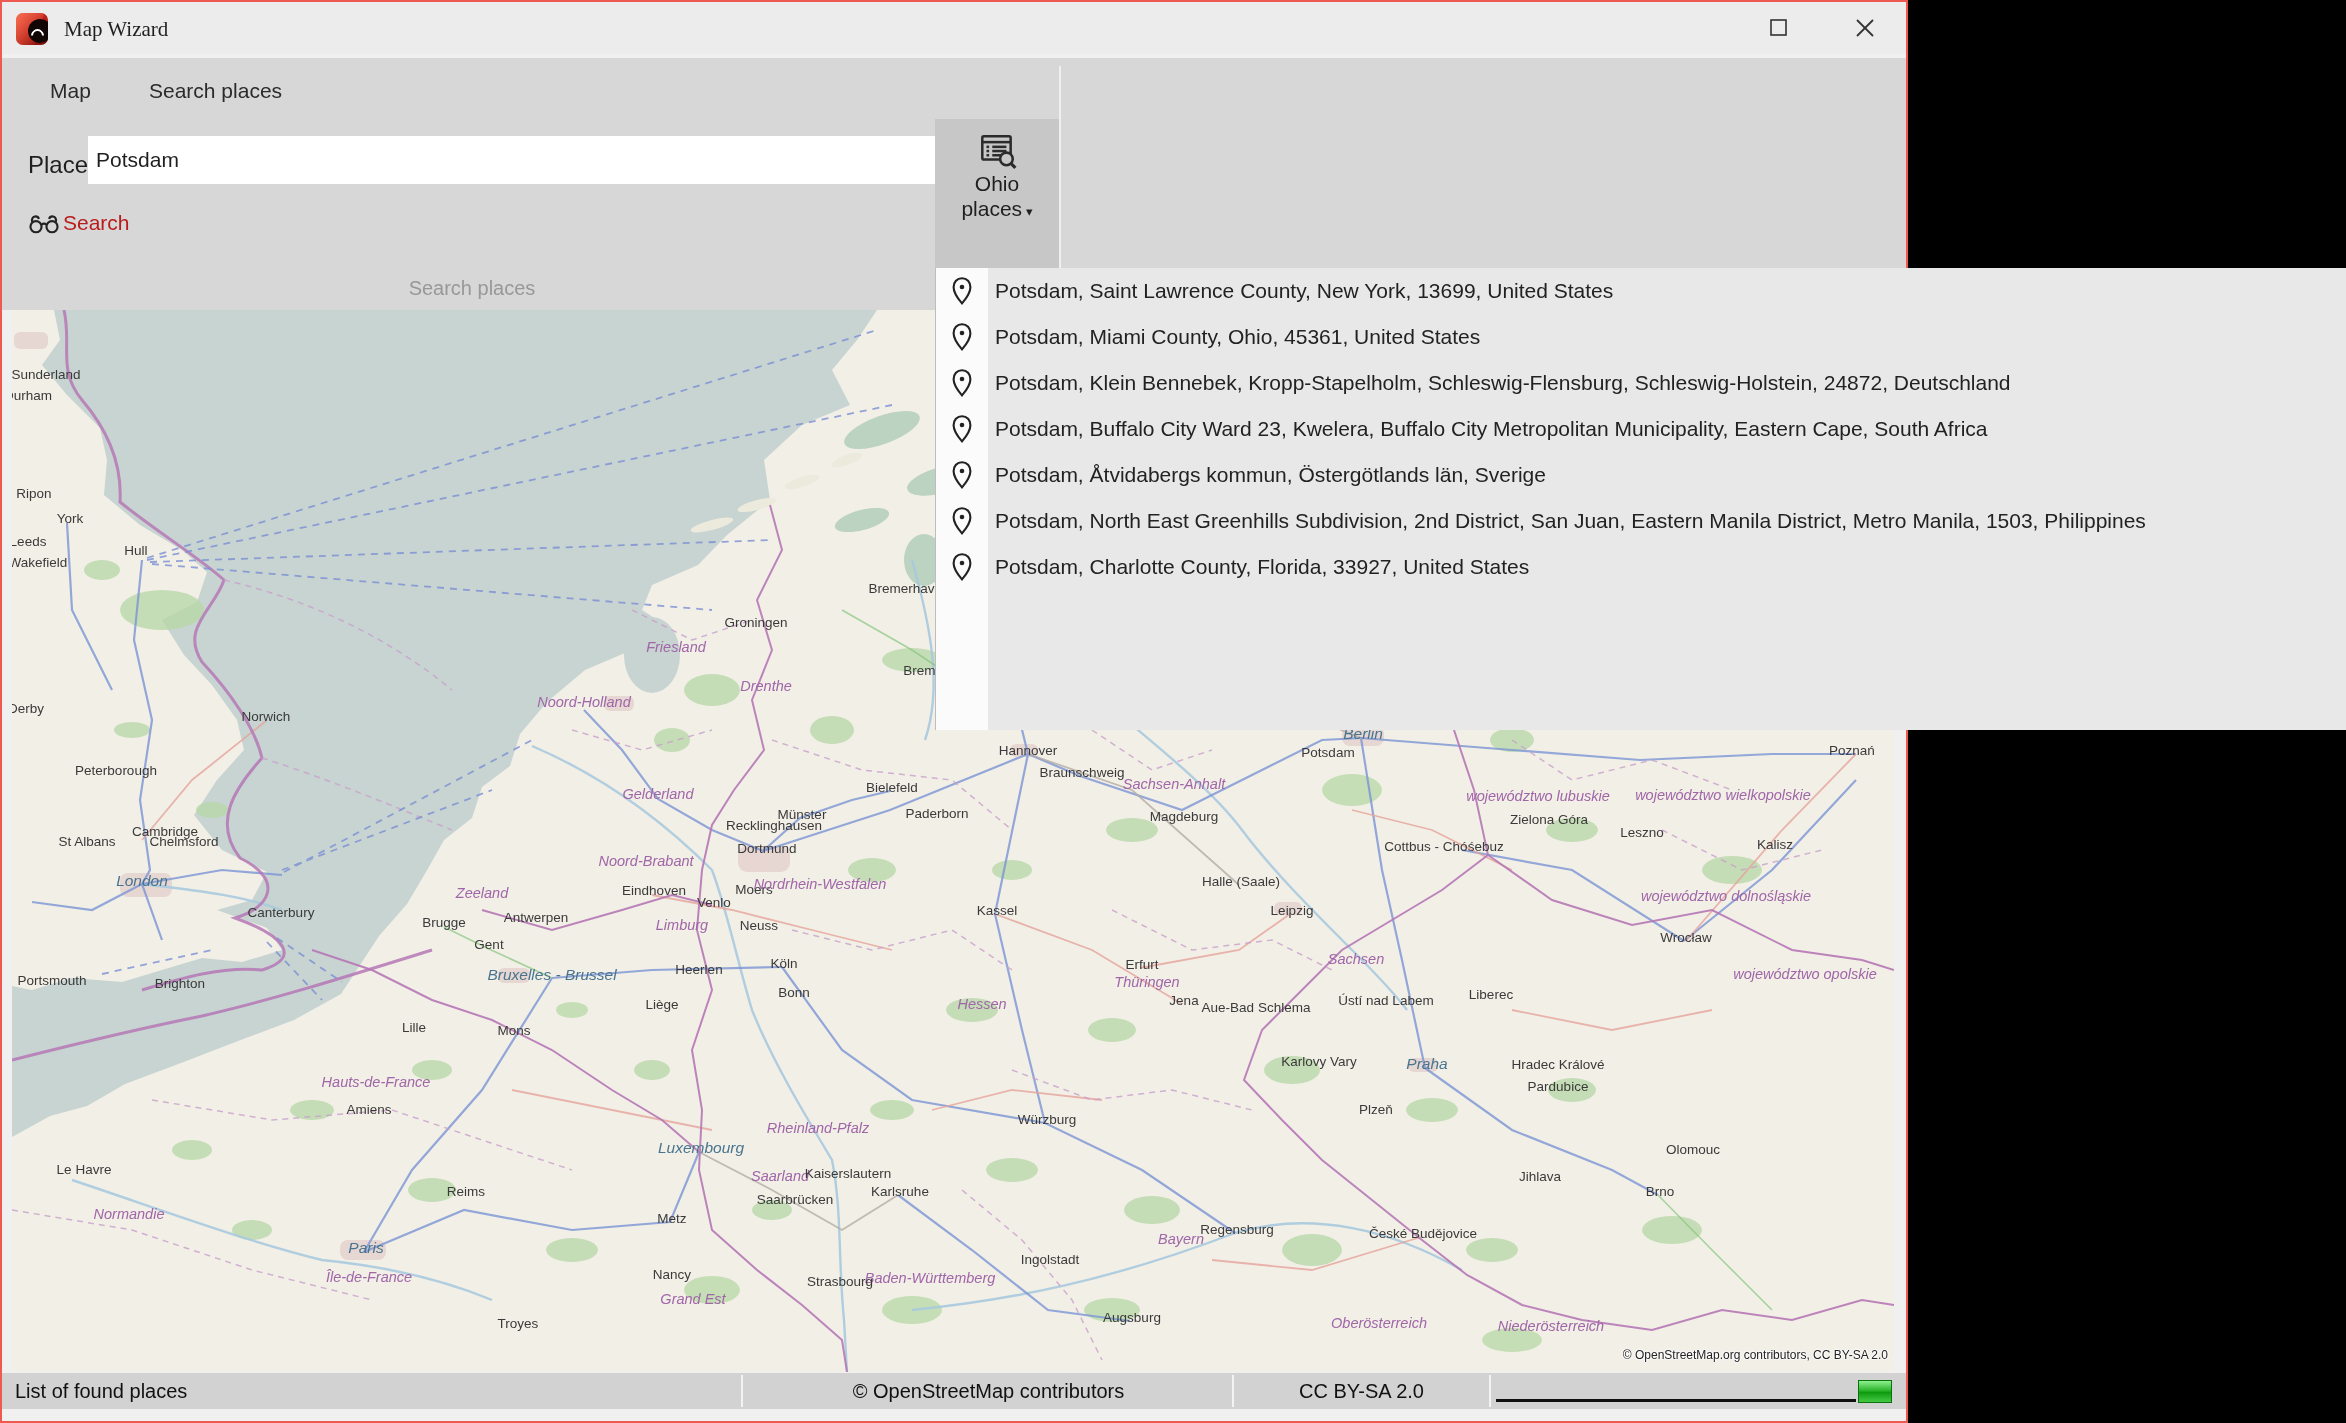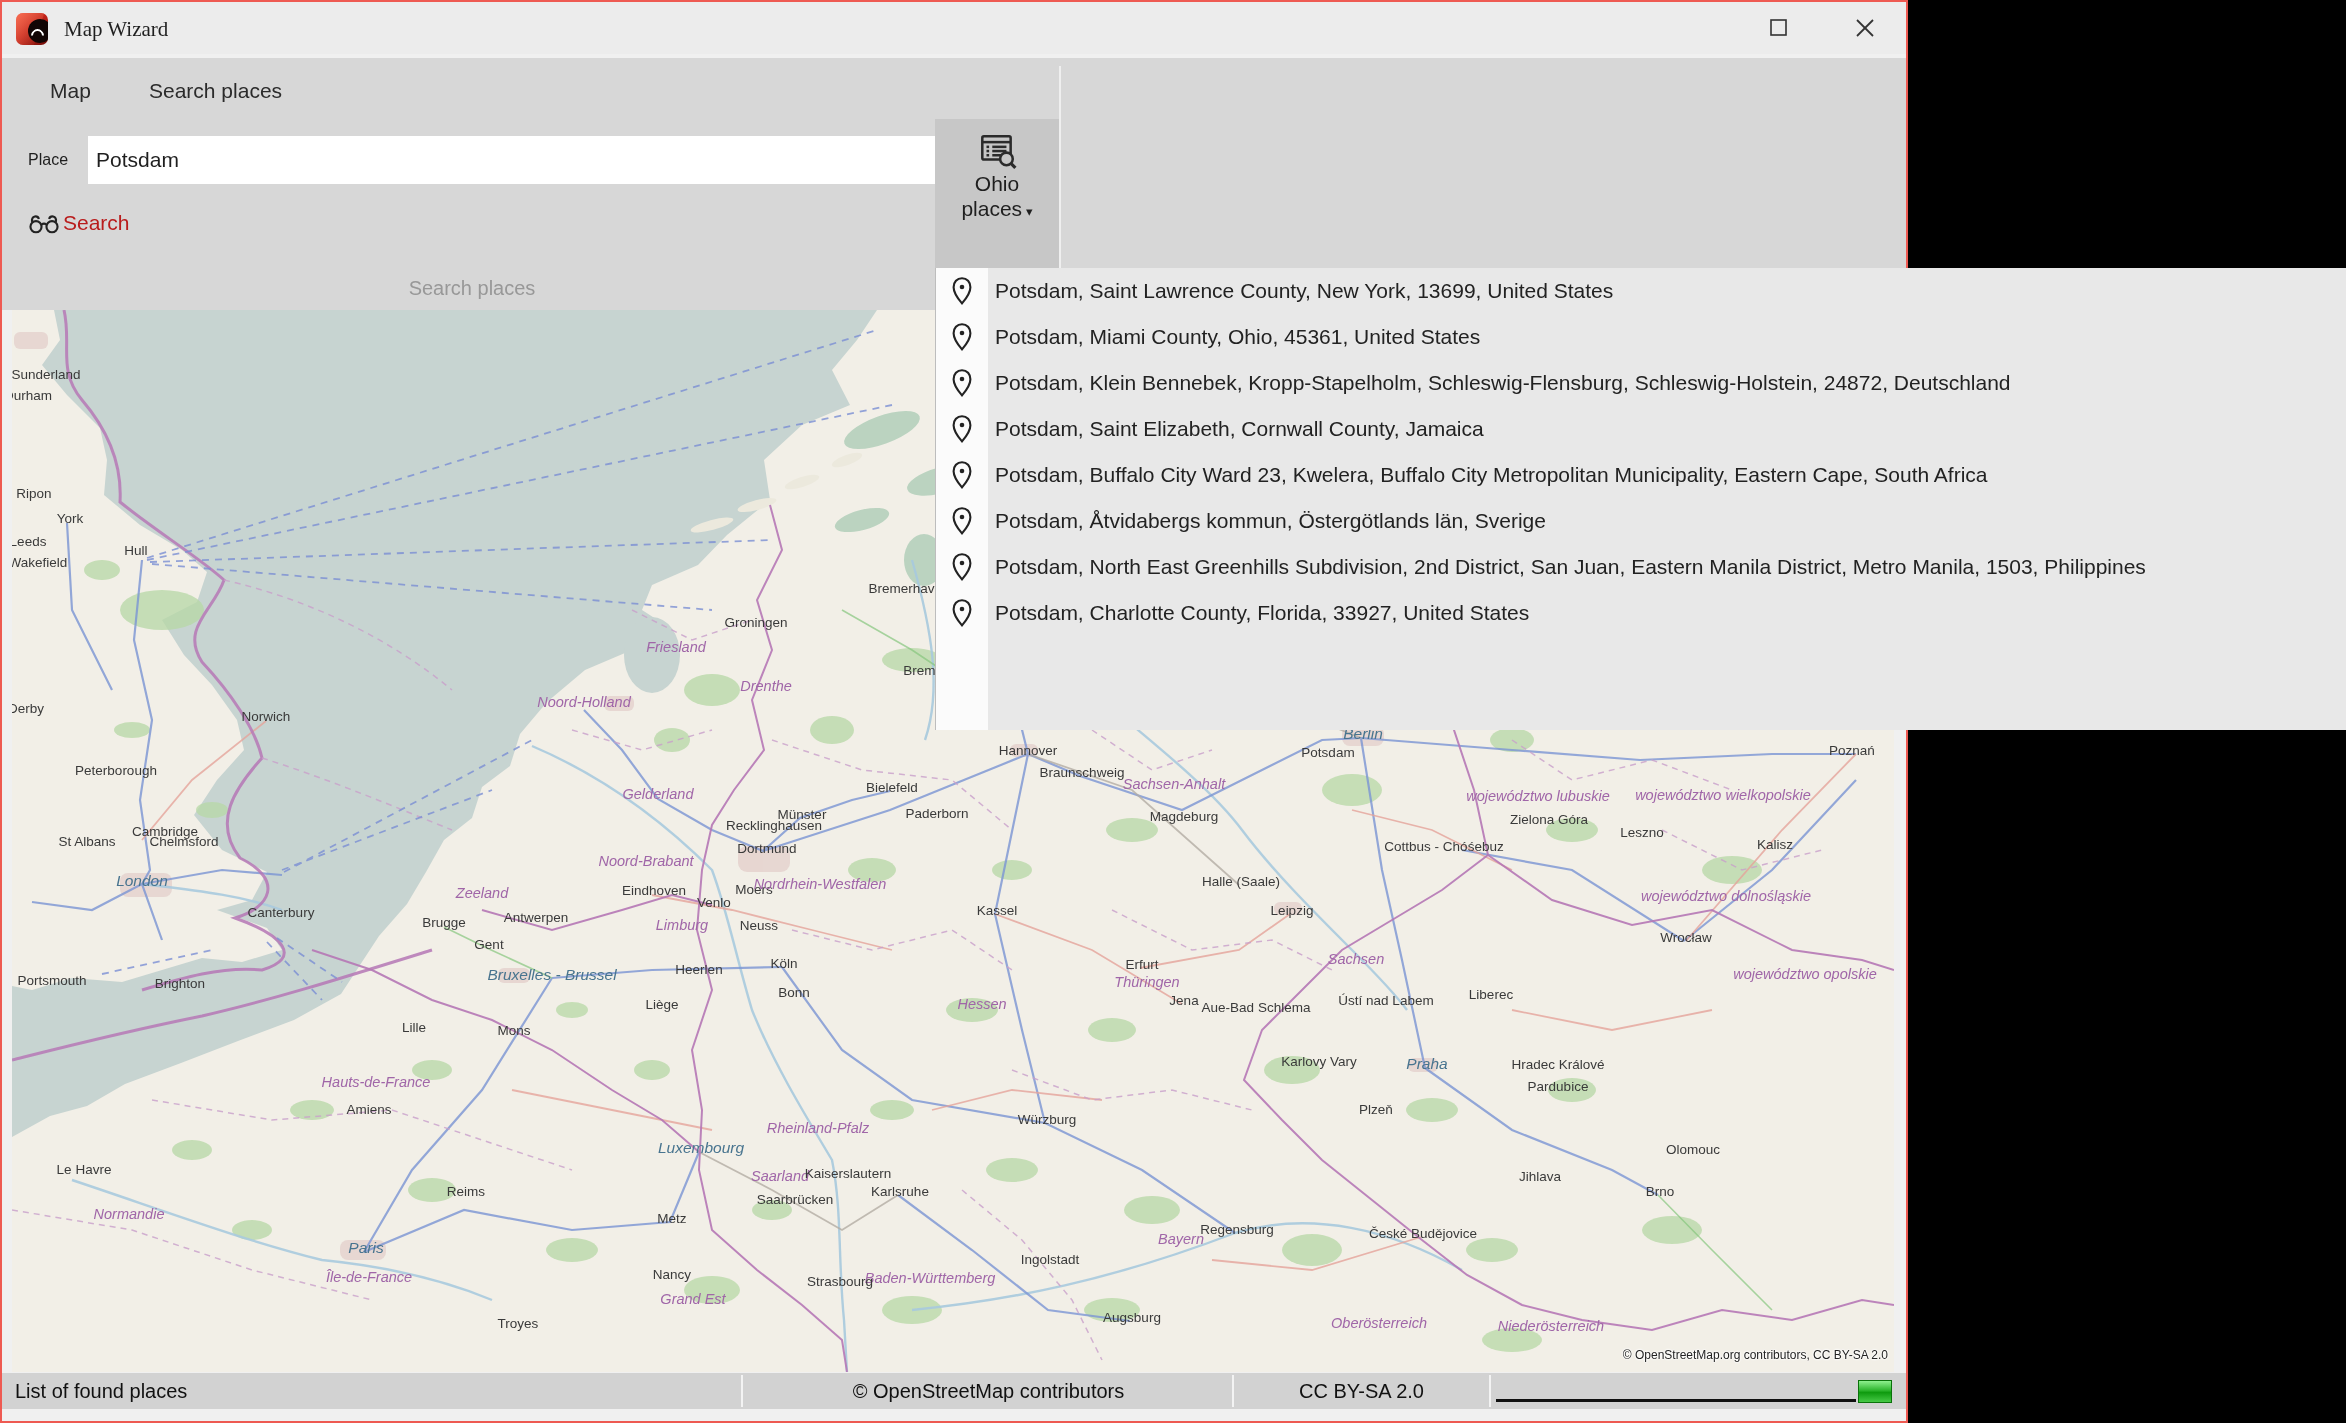--- a/index.html
+++ b/index.html
@@ -19,21 +19,21 @@
   .app-icon .needle{position:absolute;right:4px;top:16px;width:9px;height:9px;border:2.5px solid #fff;
             border-color:#fff transparent transparent #fff;border-radius:50%;transform:rotate(45deg);}
   .title-text{position:absolute;left:62px;top:15px;font-size:21px;color:#1f1f1f;}
   .win-btn{position:absolute;top:0;width:58px;height:52px;display:flex;align-items:center;
            justify-content:center;cursor:default;}
   .btn-max{left:1748px;} .btn-close{left:1834px;}
   
   .ribbon{position:absolute;left:0;top:56px;width:100%;height:252px;background:#d7d7d7;}
   .tab{position:absolute;top:21px;font-size:21px;color:#2b2b2b;}
   .tab-map{left:48px;} .tab-search{left:147px;}
-  .place-label{position:absolute;left:26px;top:93px;font-size:16px;color:#1f1f1f;}
+  .place-label{position:absolute;left:26px;top:93px;font-size:24px;color:#1f1f1f;}
   .place-input{position:absolute;left:86px;top:78px;width:836px;height:48px;border:none;
                background:#fff;font-size:21px;padding:0 8px;color:#1f1f1f;
                font-family:"Liberation Sans","DejaVu Sans",sans-serif;}
   .search-btn{position:absolute;left:26px;top:152px;display:flex;align-items:center;gap:3px;
               font-size:21px;color:#b91c1c;cursor:default;}
   .group-label{position:absolute;left:270px;top:219px;width:400px;text-align:center;
                font-size:20px;color:#989898;}
   .ribbon-sep{position:absolute;left:1057px;top:8px;width:2px;height:236px;background:#efefef;}
   .found-btn{position:absolute;left:933px;top:61px;width:124px;height:151px;background:#c7c7c7;
              display:flex;flex-direction:column;align-items:center;cursor:default;}
@@ -476,29 +476,20 @@
       </span>
       <span class="dd-text">Potsdam, Klein Bennebek, Kropp-Stapelholm, Schleswig-Flensburg, Schleswig-Holstein, 24872, Deutschland</span>
     </div>
     <div class="dd-item">
       <span class="dd-pin">
         <svg width="22" height="30" viewBox="0 0 22 30">
           <path d="M11 2.2 C6 2.2 2.6 6.2 2.6 11.2 C2.6 17.6 11 27.4 11 27.4 C11 27.4 19.4 17.6 19.4 11.2 C19.4 6.2 16 2.2 11 2.2 Z" fill="none" stroke="#222" stroke-width="2.1"></path>
           <circle cx="11" cy="11" r="2.3" fill="#222"></circle>
         </svg>
       </span>
-      <span class="dd-text">Potsdam, Saint Elizabeth, Cornwall County, Jamaica</span>
-    </div>
-    <div class="dd-item">
-      <span class="dd-pin">
-        <svg width="22" height="30" viewBox="0 0 22 30">
-          <path d="M11 2.2 C6 2.2 2.6 6.2 2.6 11.2 C2.6 17.6 11 27.4 11 27.4 C11 27.4 19.4 17.6 19.4 11.2 C19.4 6.2 16 2.2 11 2.2 Z" fill="none" stroke="#222" stroke-width="2.1"></path>
-          <circle cx="11" cy="11" r="2.3" fill="#222"></circle>
-        </svg>
-      </span>
       <span class="dd-text">Potsdam, Buffalo City Ward 23, Kwelera, Buffalo City Metropolitan Municipality, Eastern Cape, South Africa</span>
     </div>
     <div class="dd-item">
       <span class="dd-pin">
         <svg width="22" height="30" viewBox="0 0 22 30">
           <path d="M11 2.2 C6 2.2 2.6 6.2 2.6 11.2 C2.6 17.6 11 27.4 11 27.4 C11 27.4 19.4 17.6 19.4 11.2 C19.4 6.2 16 2.2 11 2.2 Z" fill="none" stroke="#222" stroke-width="2.1"></path>
           <circle cx="11" cy="11" r="2.3" fill="#222"></circle>
         </svg>
       </span>
       <span class="dd-text">Potsdam, Åtvidabergs kommun, Östergötlands län, Sverige</span>

